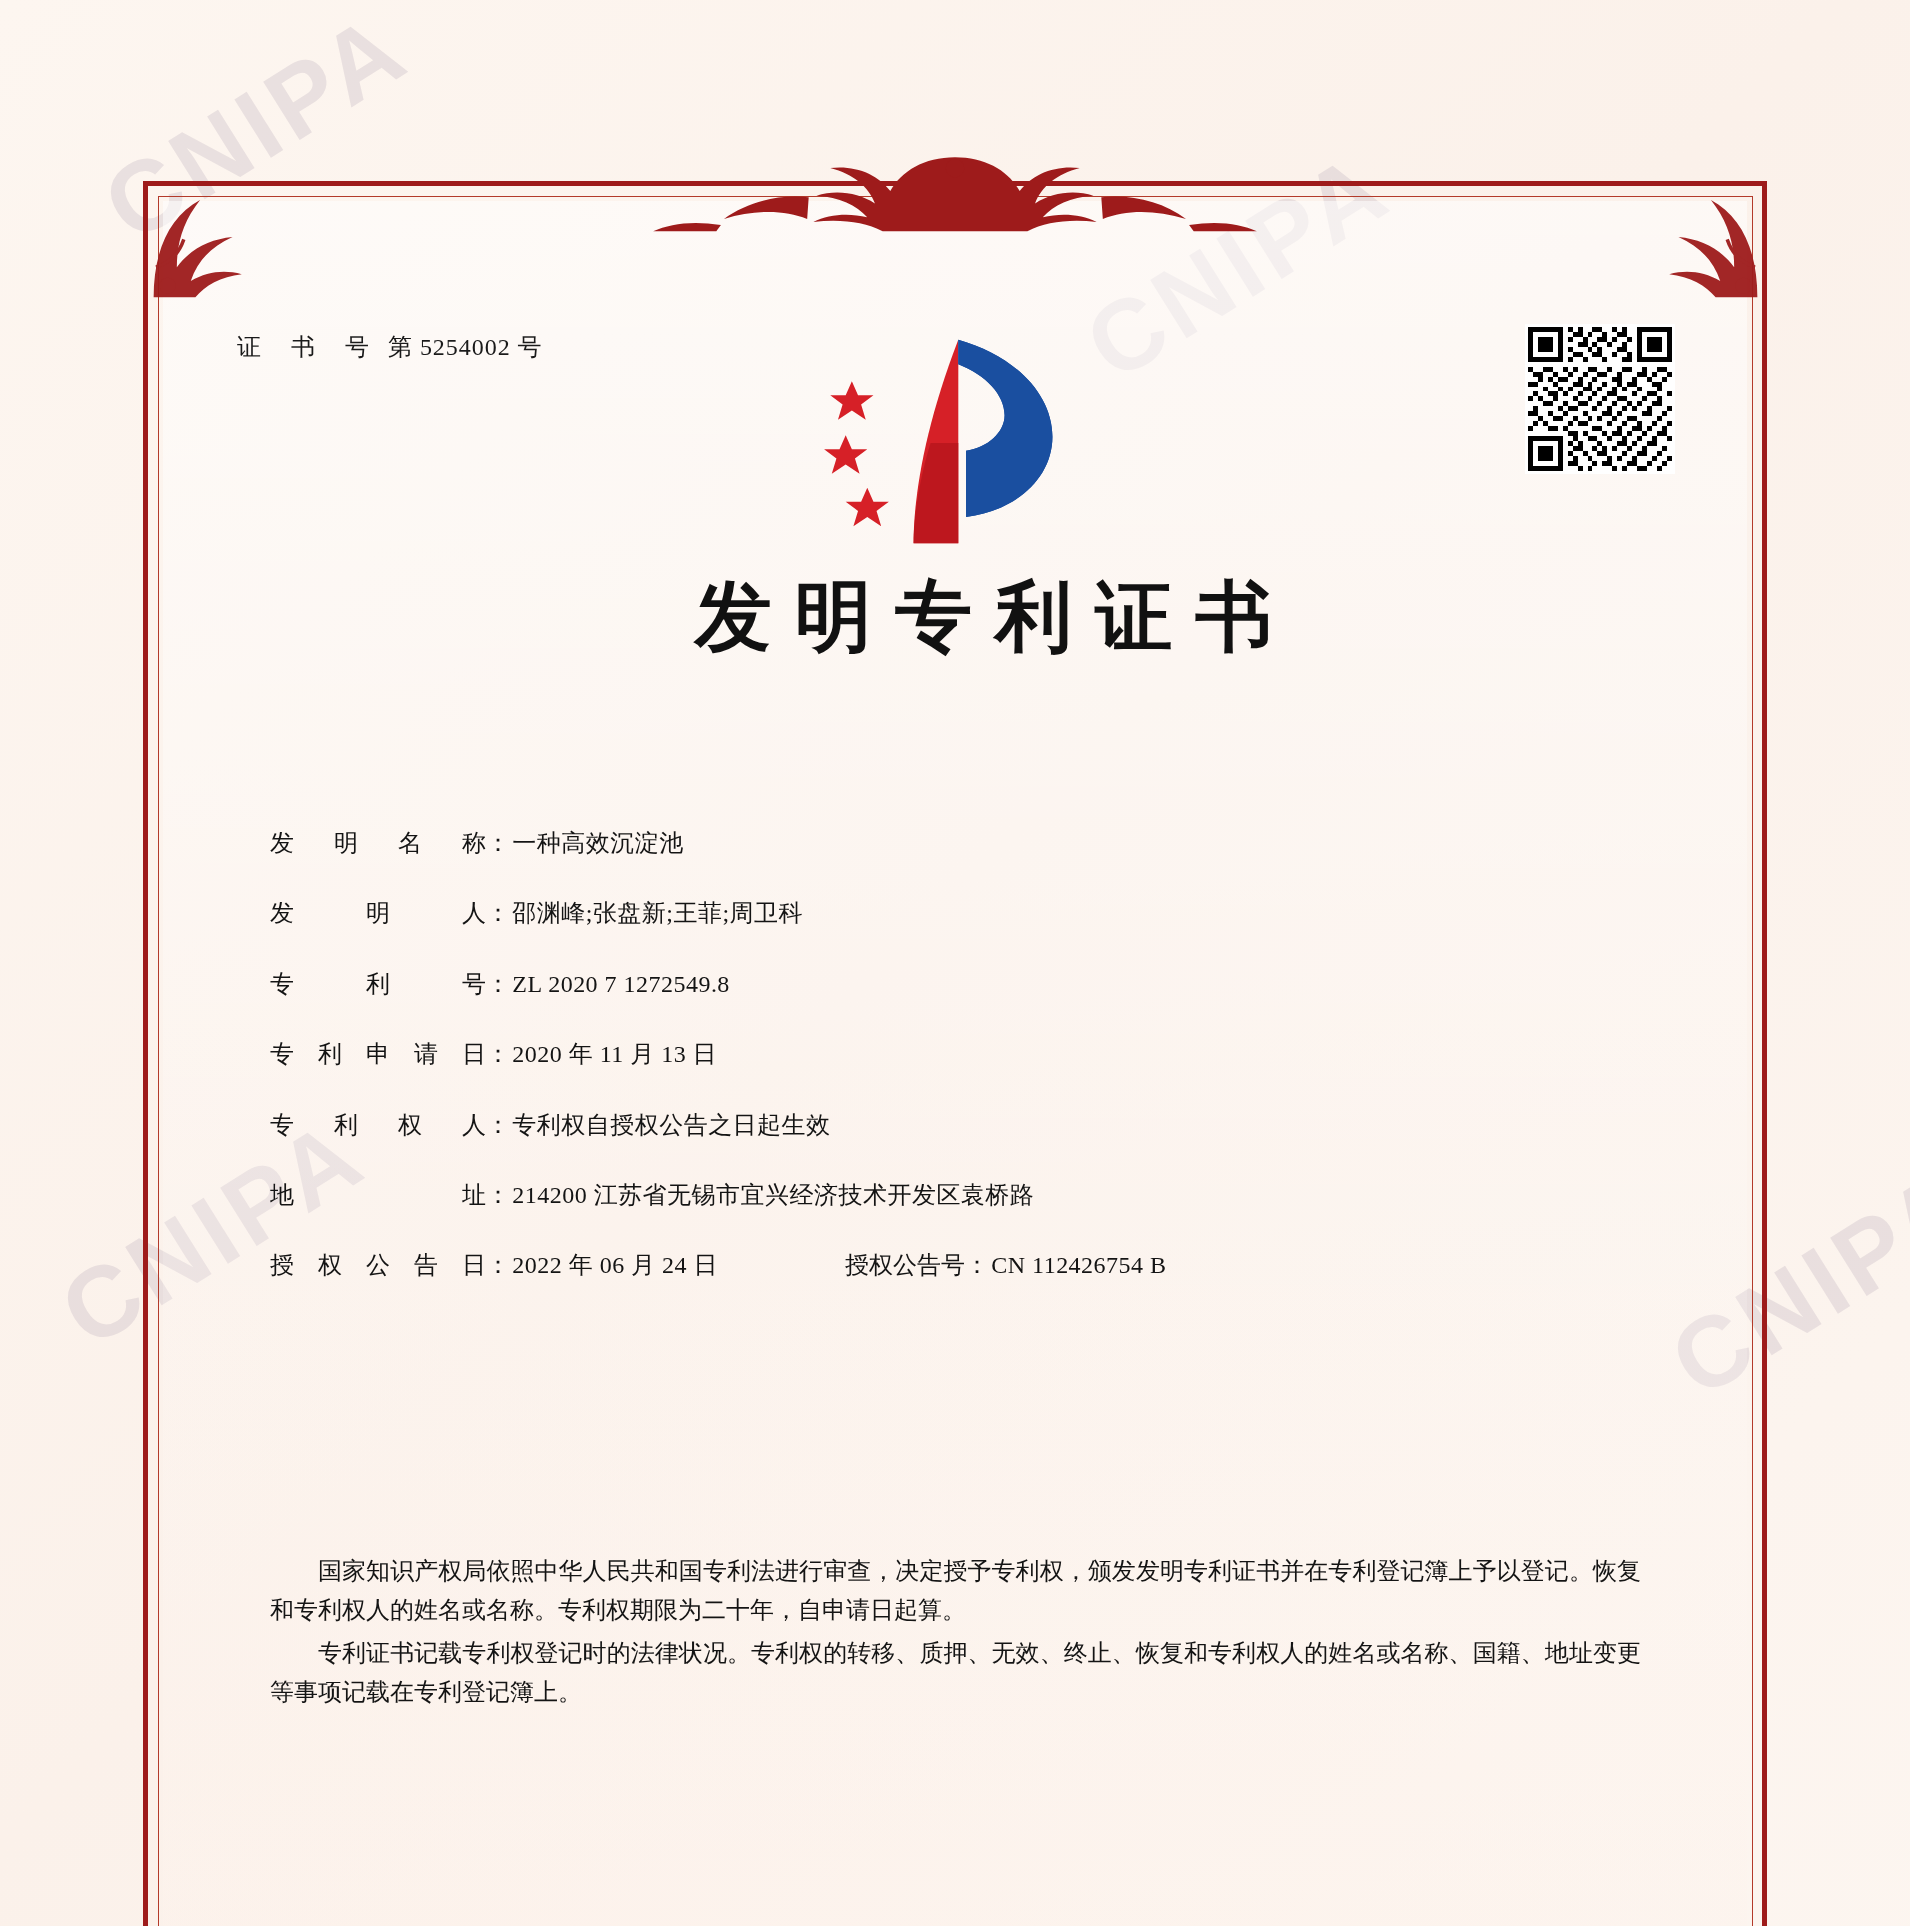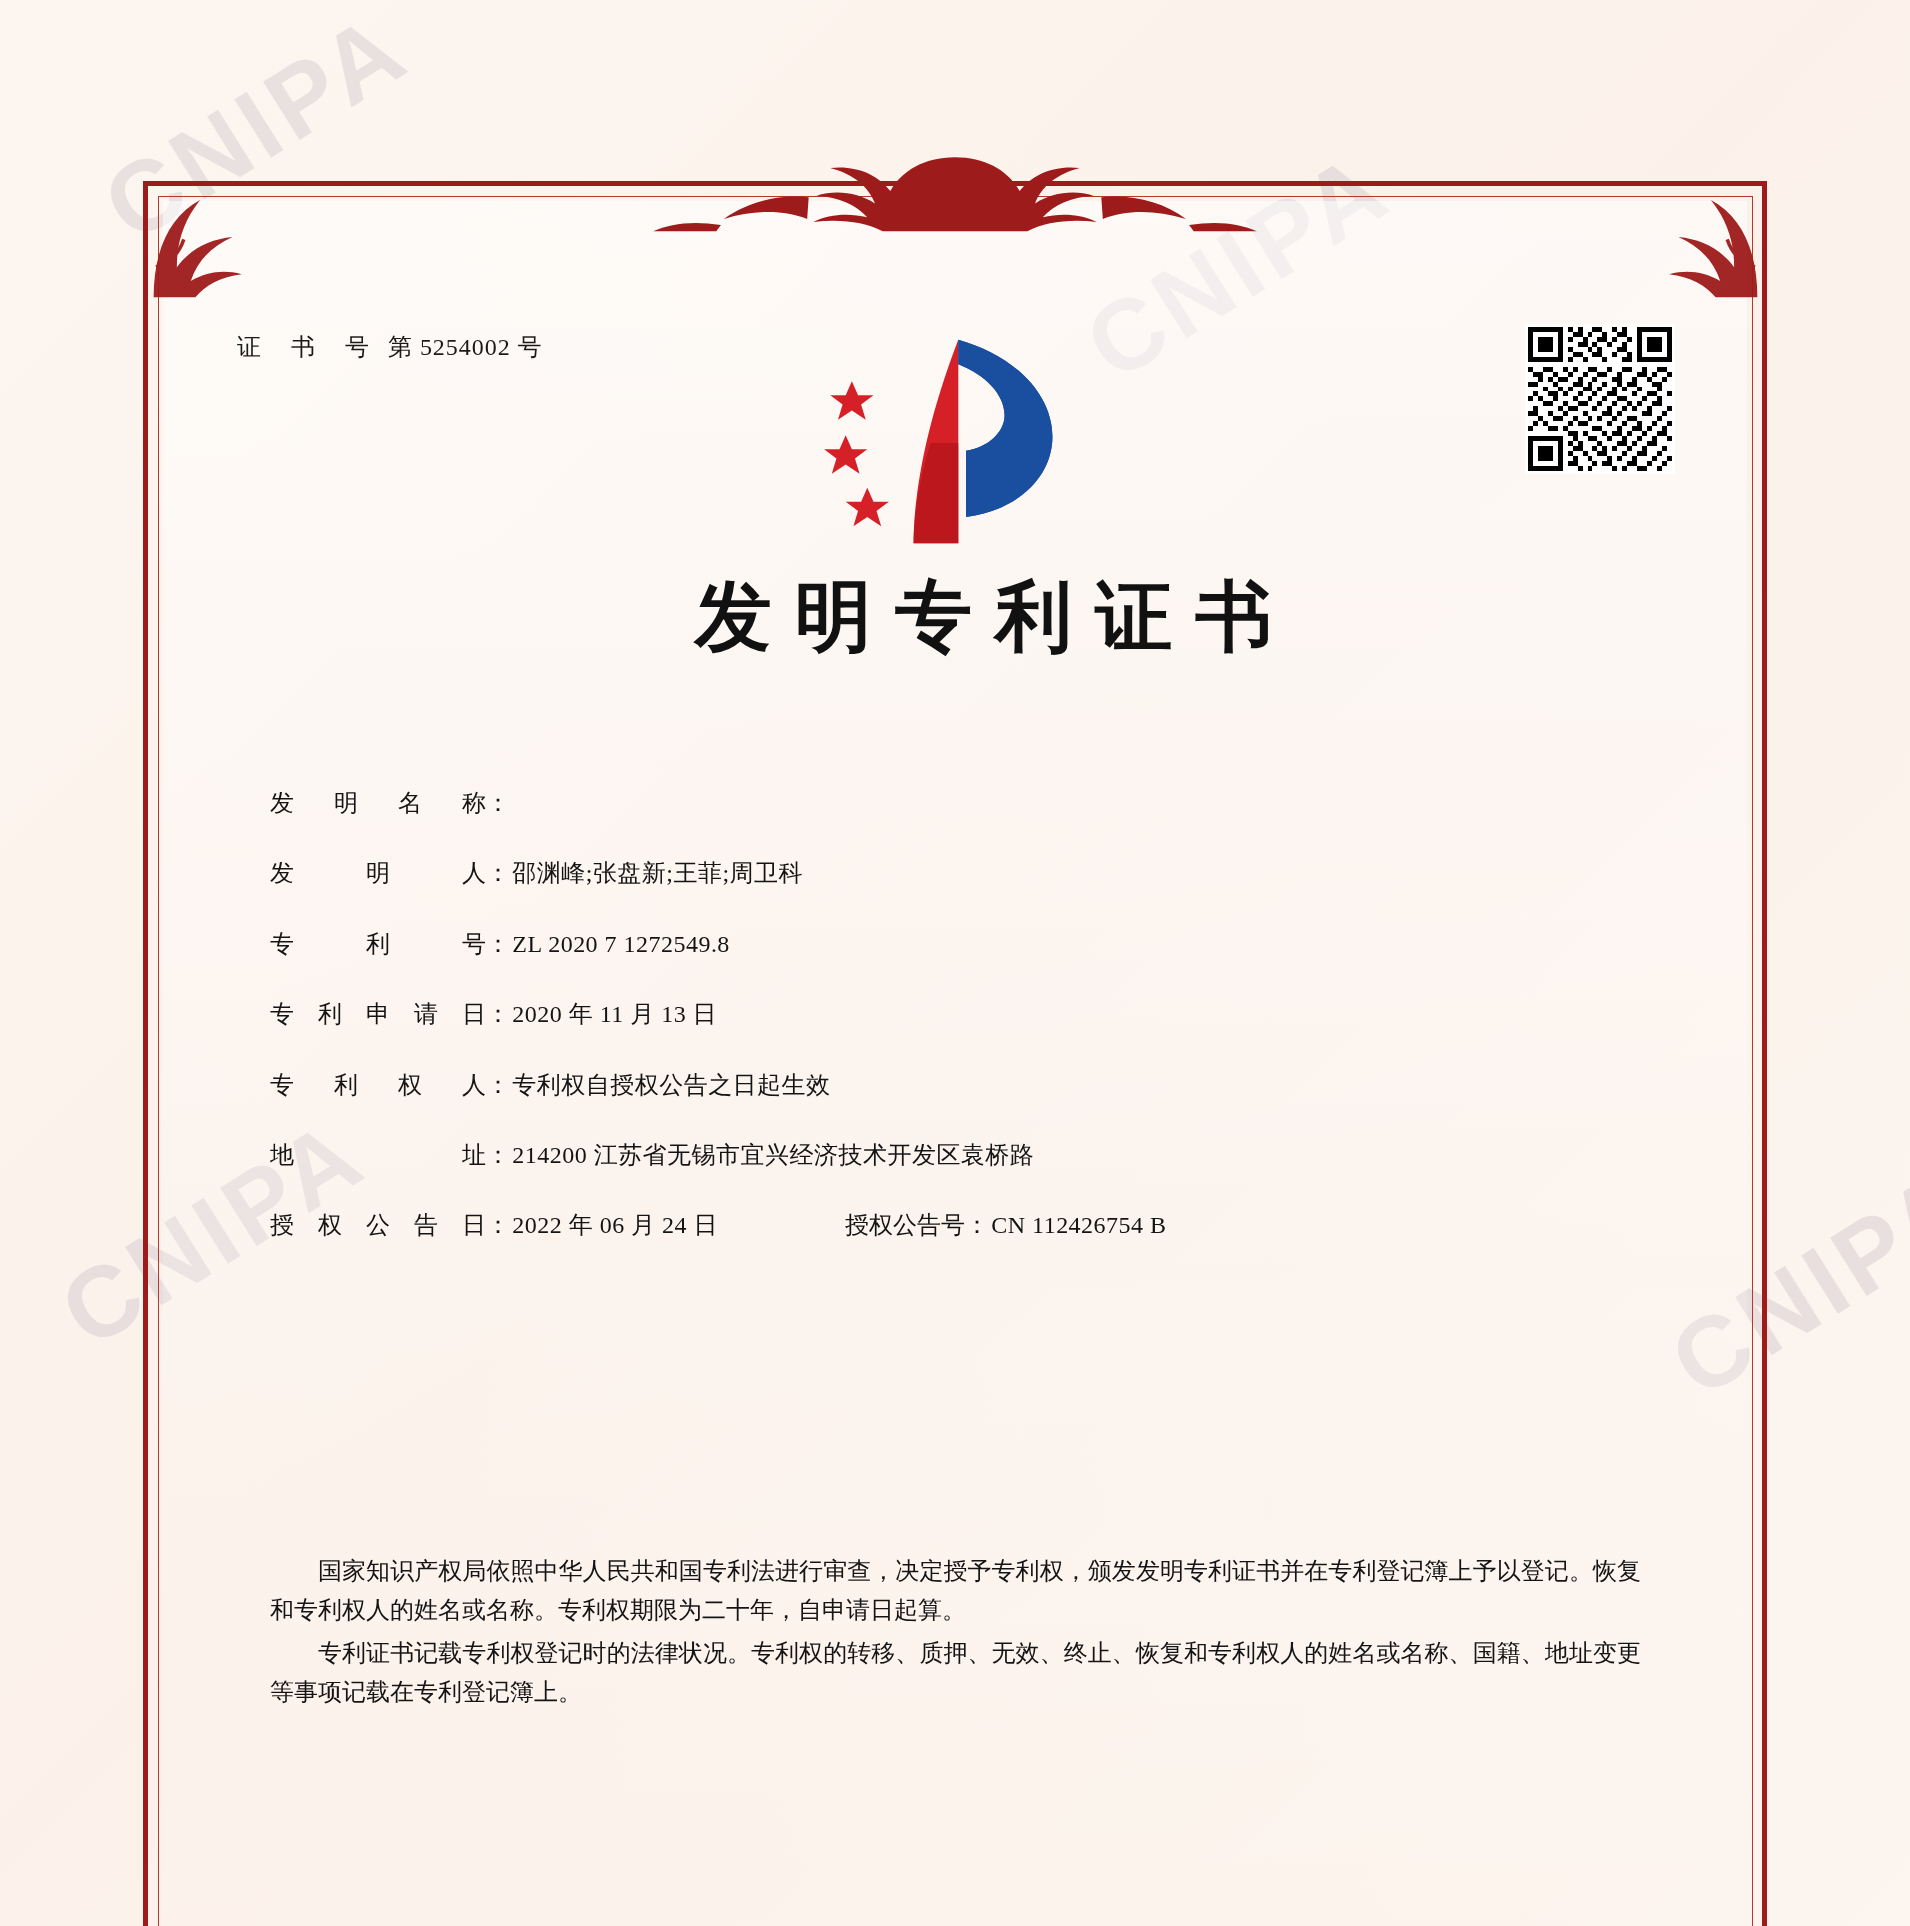--- a/index.html
+++ b/index.html
@@ -129,20 +129,21 @@
     width: 1387px;
     font-size: 24px;
     color: #141414;
     line-height: 1.1;
   }
   .field-row {
     display: flex;
     align-items: center;
     margin-bottom: 44px;
     white-space: nowrap;
+    margin-top: 40px;
   }
   .field-label {
     width: 216px;
     flex: 0 0 216px;
     display: inline-block;
     text-align: justify;
     text-align-last: justify;
   }
   .field-colon {
     flex: 0 0 auto;
@@ -449,20 +450,21 @@
       </g>
     </svg>
   </div>
 
   <div class="main-title">发明专利证书</div>
 
   <div class="fields">
     <div class="field-row">
       <span class="field-label">发明名称</span>
       <span class="field-colon">：</span>
+      <span class="field-value">一种高效沉淀池</span>
     </div>
     <div class="field-row">
       <span class="field-label">发明人</span>
       <span class="field-colon">：</span>
       <span class="field-value">邵渊峰;张盘新;王菲;周卫科</span>
     </div>
     <div class="field-row">
       <span class="field-label">专利号</span>
       <span class="field-colon">：</span>
       <span class="field-value">ZL 2020 7 1272549.8</span>

